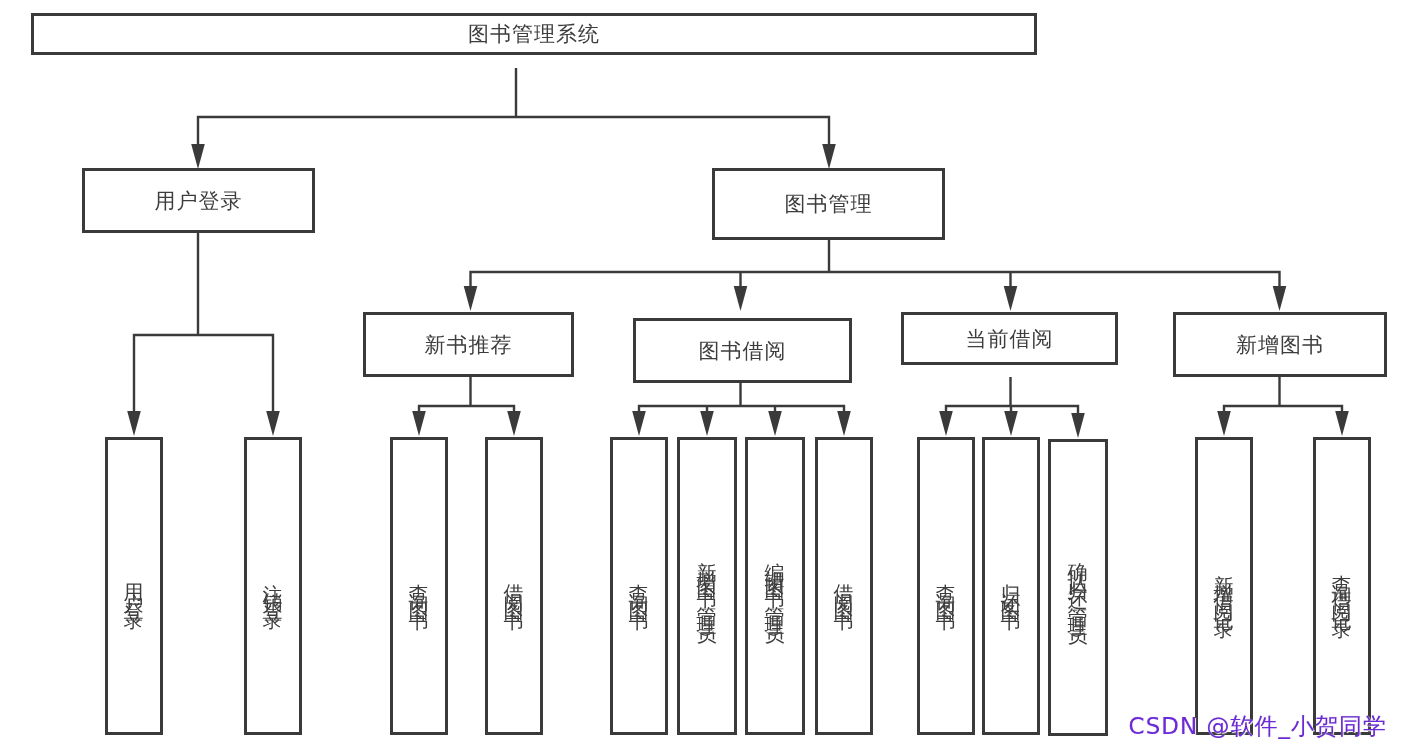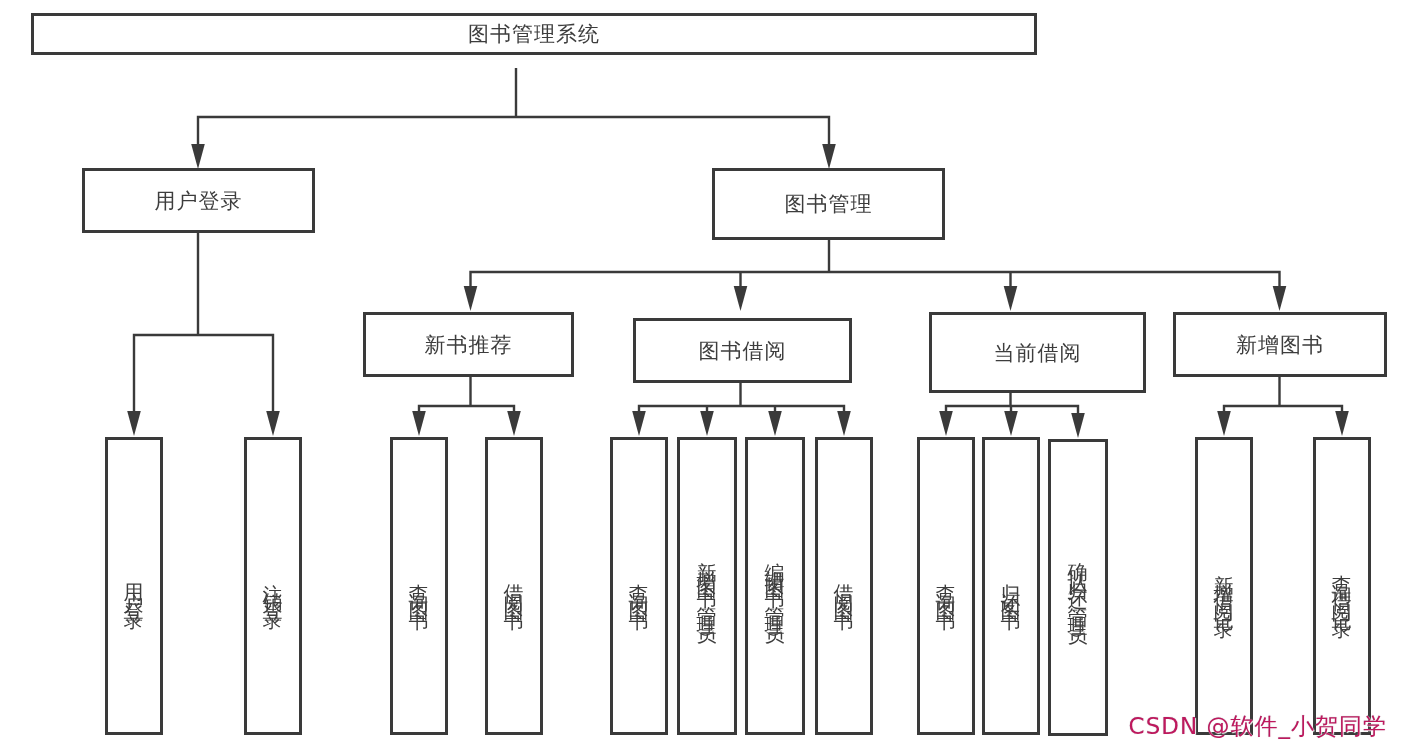--- a/index.html
+++ b/index.html
@@ -35,21 +35,21 @@
   .h-node {
     font-size: 21px;
     letter-spacing: 1px;
     white-space: nowrap;
   }
   .root-node  { left: 31px;  top: 13px;  width: 1006px; height: 42px; }
   .n-l2-a     { left: 82px;  top: 168px; width: 233px;  height: 65px; }
   .n-l2-b     { left: 712px; top: 168px; width: 233px;  height: 72px; }
   .n-l3-a     { left: 363px; top: 312px; width: 211px;  height: 65px; }
   .n-l3-b     { left: 633px; top: 312px; width: 219px;  height: 65px; margin-top: 6px; }
-  .n-l3-c     { left: 901px; top: 312px; width: 217px;  height: 81px; margin-left: 28px; }
+  .n-l3-c     { left: 901px; top: 312px; width: 217px;  height: 53px; }
   .n-l3-d     { left: 1173px;top: 312px; width: 214px;  height: 65px; }
   .v-node {
     top: 437px;
     width: 58px;
     height: 298px;
   }
   .v-node .v-text {
     writing-mode: vertical-rl;
     font-size: 20px;
     letter-spacing: 9px;
@@ -68,21 +68,21 @@
   .leaf-d2 { left: 982px; }
   .leaf-d3 { left: 1048px; width: 60px; top: 439px; height: 297px; }
   .leaf-e1 { left: 1195px; }
   .leaf-e2 { left: 1313px; }
   .watermark {
     position: absolute;
     right: 18px;
     top: 711px;
     font-size: 23px;
     letter-spacing: 1px;
-    color: #be185d;
+    color: #6d28d9;
     text-shadow: 1px 1px 1px #ffffff, 0 0 1px #9ba0a8;
     white-space: nowrap;
   }
 </style>
 </head>
 <body>
 
 <div class="canvas">
 
   <svg class="connectors" viewBox="0 0 1405 747" xmlns="http://www.w3.org/2000/svg" aria-hidden="true">

